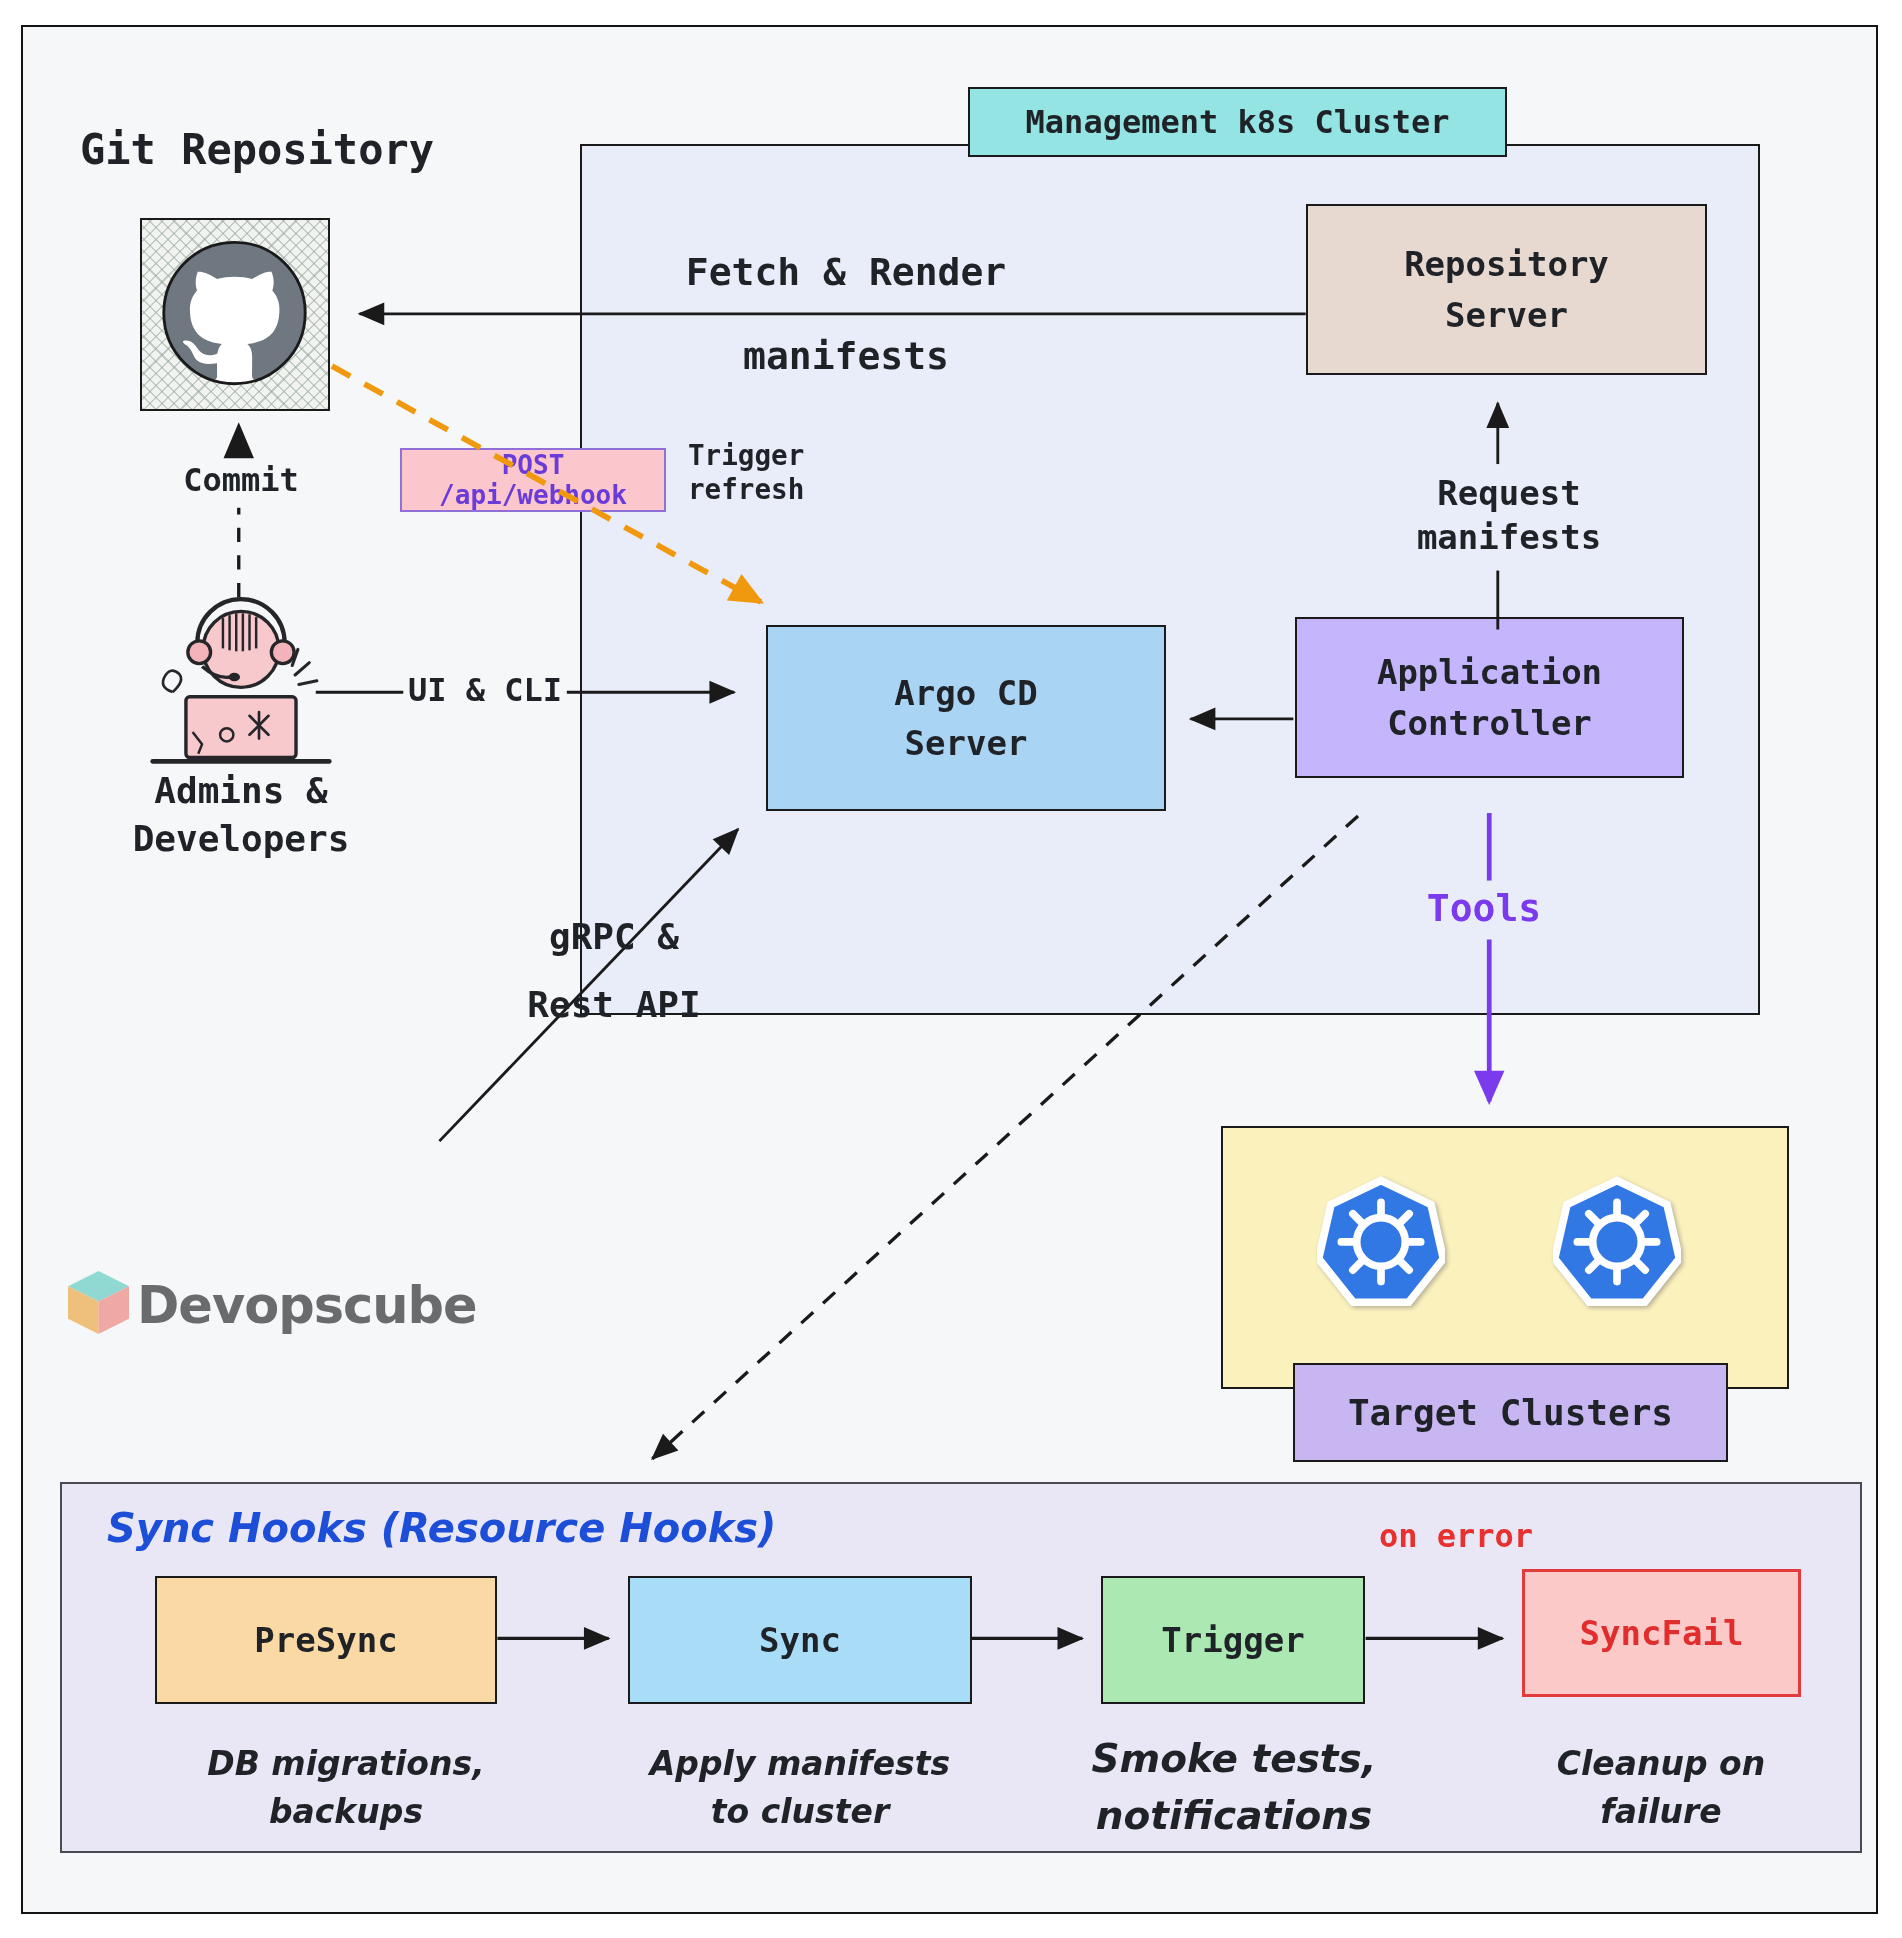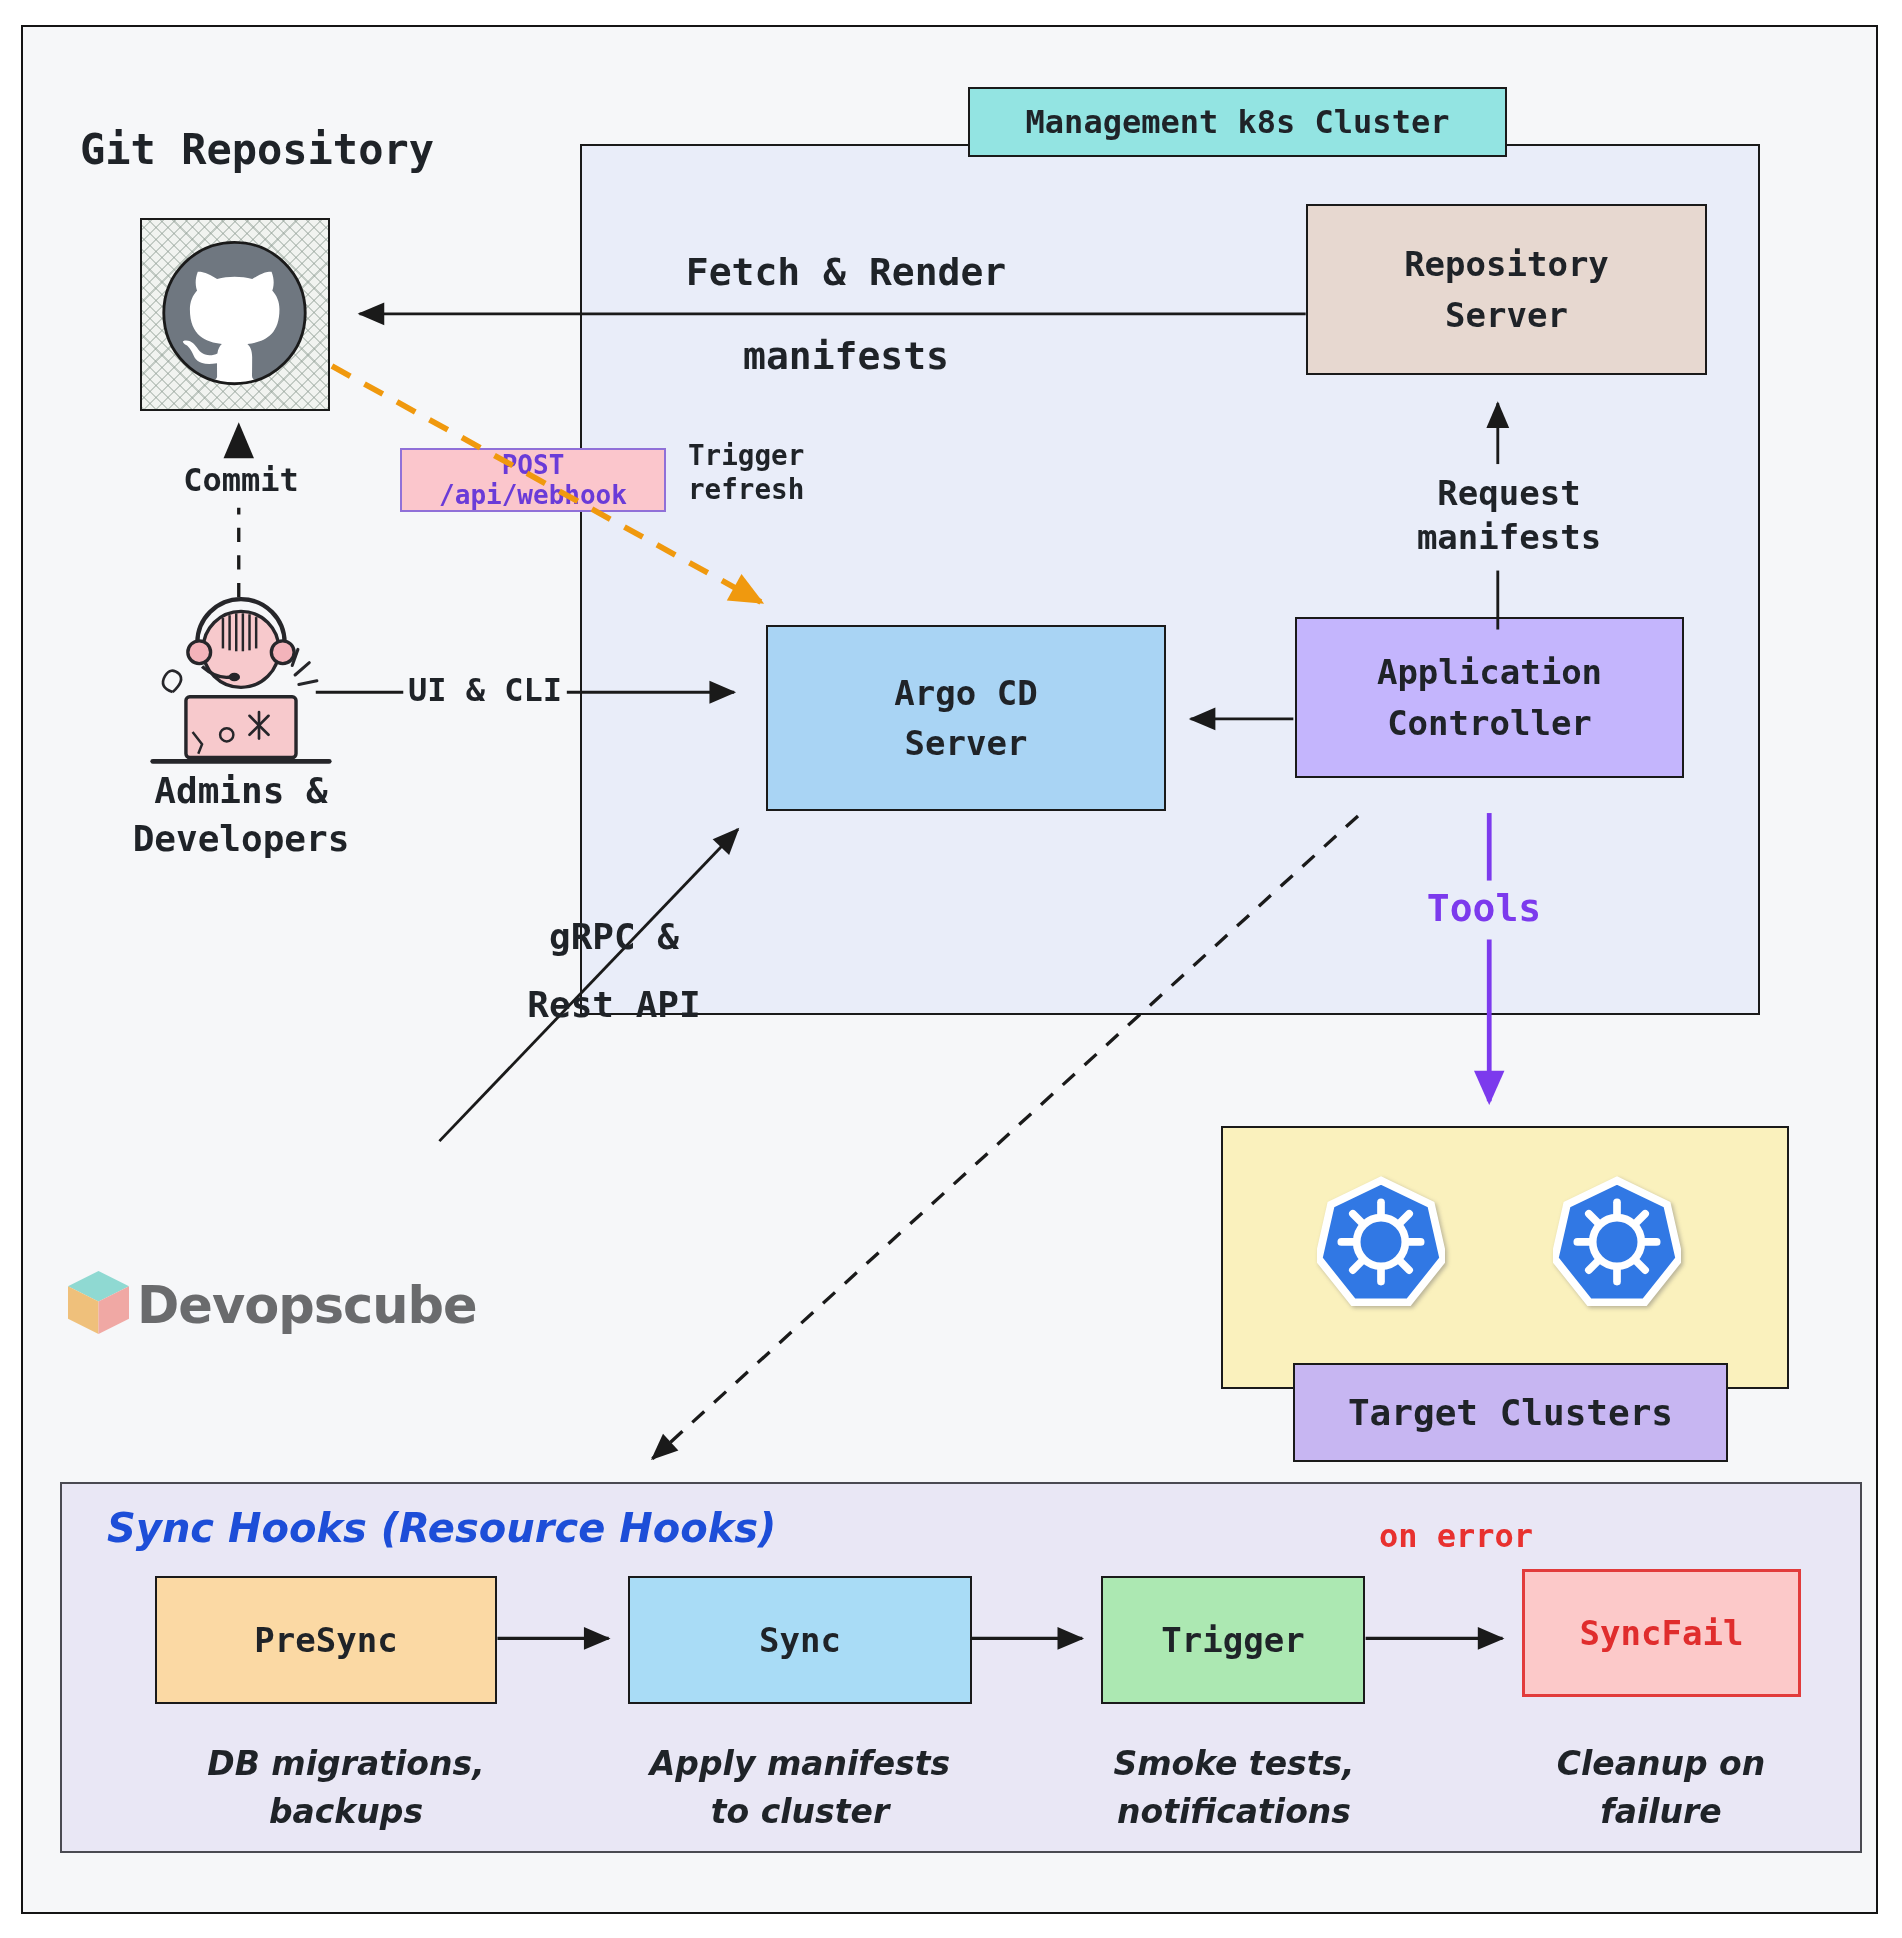--- a/index.html
+++ b/index.html
@@ -127,21 +127,21 @@
 
   <div class="node" style="left:155px;top:1576px;width:342px;height:128px;background:#fbd9a4;font-size:34px;"><span>PreSync</span></div>
   <div class="node" style="left:628px;top:1576px;width:344px;height:128px;background:#a9dcf6;font-size:34px;"><span>Sync</span></div>
   <div class="node" style="left:1101px;top:1576px;width:264px;height:128px;background:#ace8b2;font-size:34px;"><span>Trigger</span></div>
   <div class="node" style="left:1522px;top:1569px;width:279px;height:128px;background:#fcc9c9;border:3.8px solid #e23b3b;color:#e02d2d;font-size:34px;"><span>SyncFail</span></div>
 
   <div class="lbl hand center" style="left:326px;top:1788px;font-size:33px;line-height:1.45;margin-left:20px;">DB migrations,
 backups</div>
   <div class="lbl hand center" style="left:800px;top:1788px;font-size:33px;line-height:1.45;">Apply manifests
 to cluster</div>
-  <div class="lbl hand center" style="left:1234px;top:1788px;font-size:33px;line-height:1.45;">Smoke tests,
+  <div class="lbl hand center" style="left:1234px;top:1788px;font-size:39px;line-height:1.45;">Smoke tests,
 notifications</div>
   <div class="lbl hand center" style="left:1661px;top:1788px;font-size:33px;line-height:1.45;">Cleanup on
 failure</div>
 
   <div class="lbl center" style="left:846px;top:315px;font-size:38px;line-height:2.2;">Fetch &amp; Render
 manifests</div>
   <div class="lbl center" style="left:241px;top:481px;font-size:32px;">Commit</div>
   <div class="lbl" style="left:688px;top:439px;font-size:27.6px;line-height:1.25;">Trigger
 refresh</div>
   <div class="lbl center" style="left:485px;top:691px;font-size:32px;">UI &amp; CLI</div>

